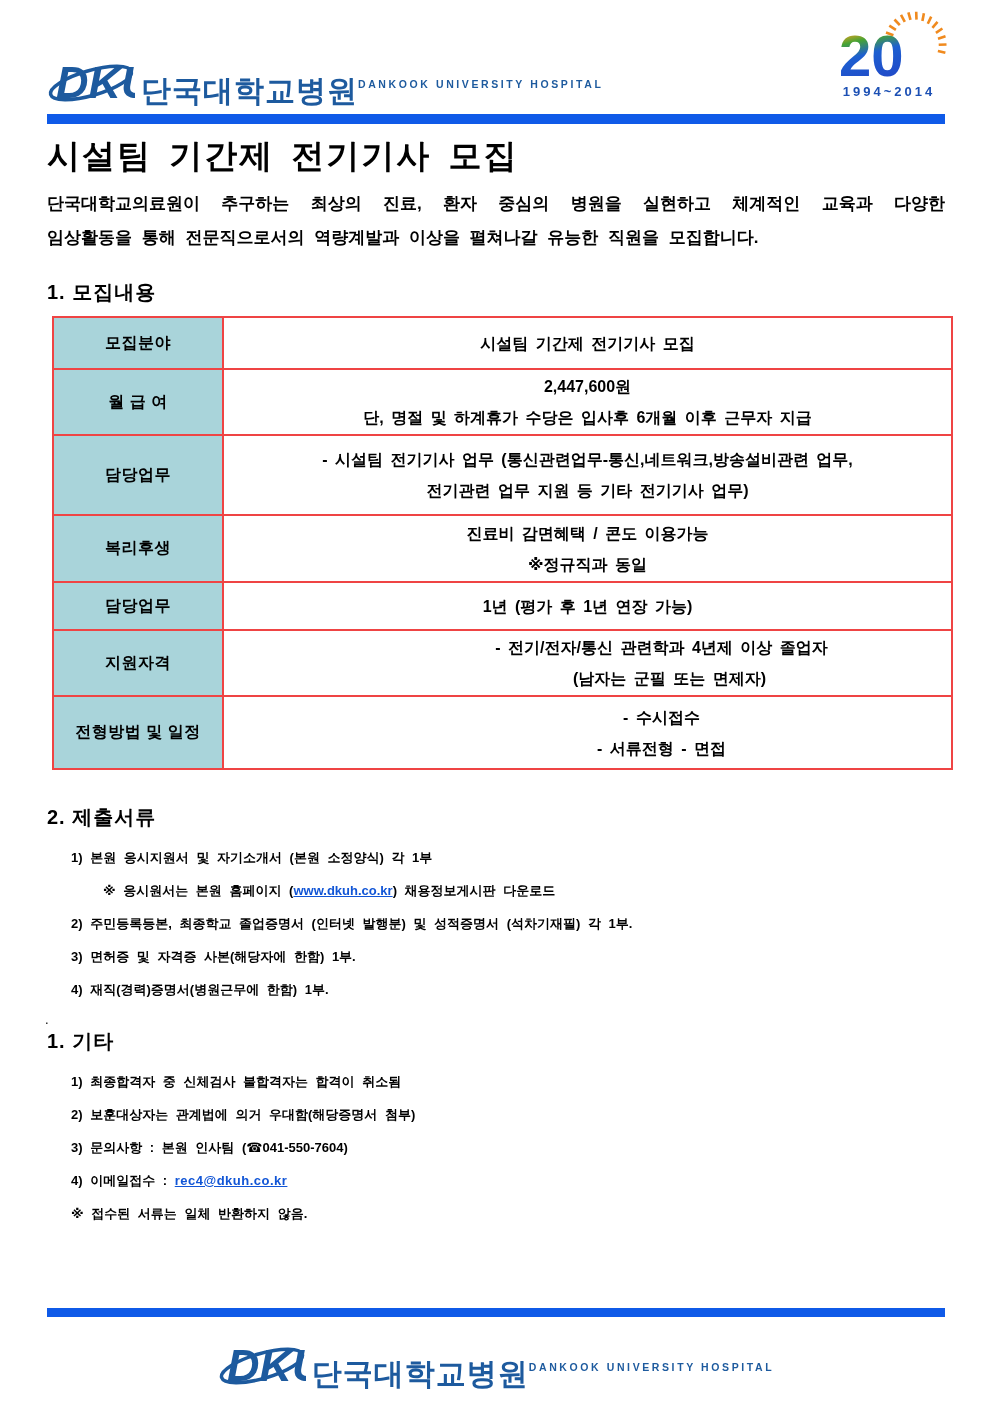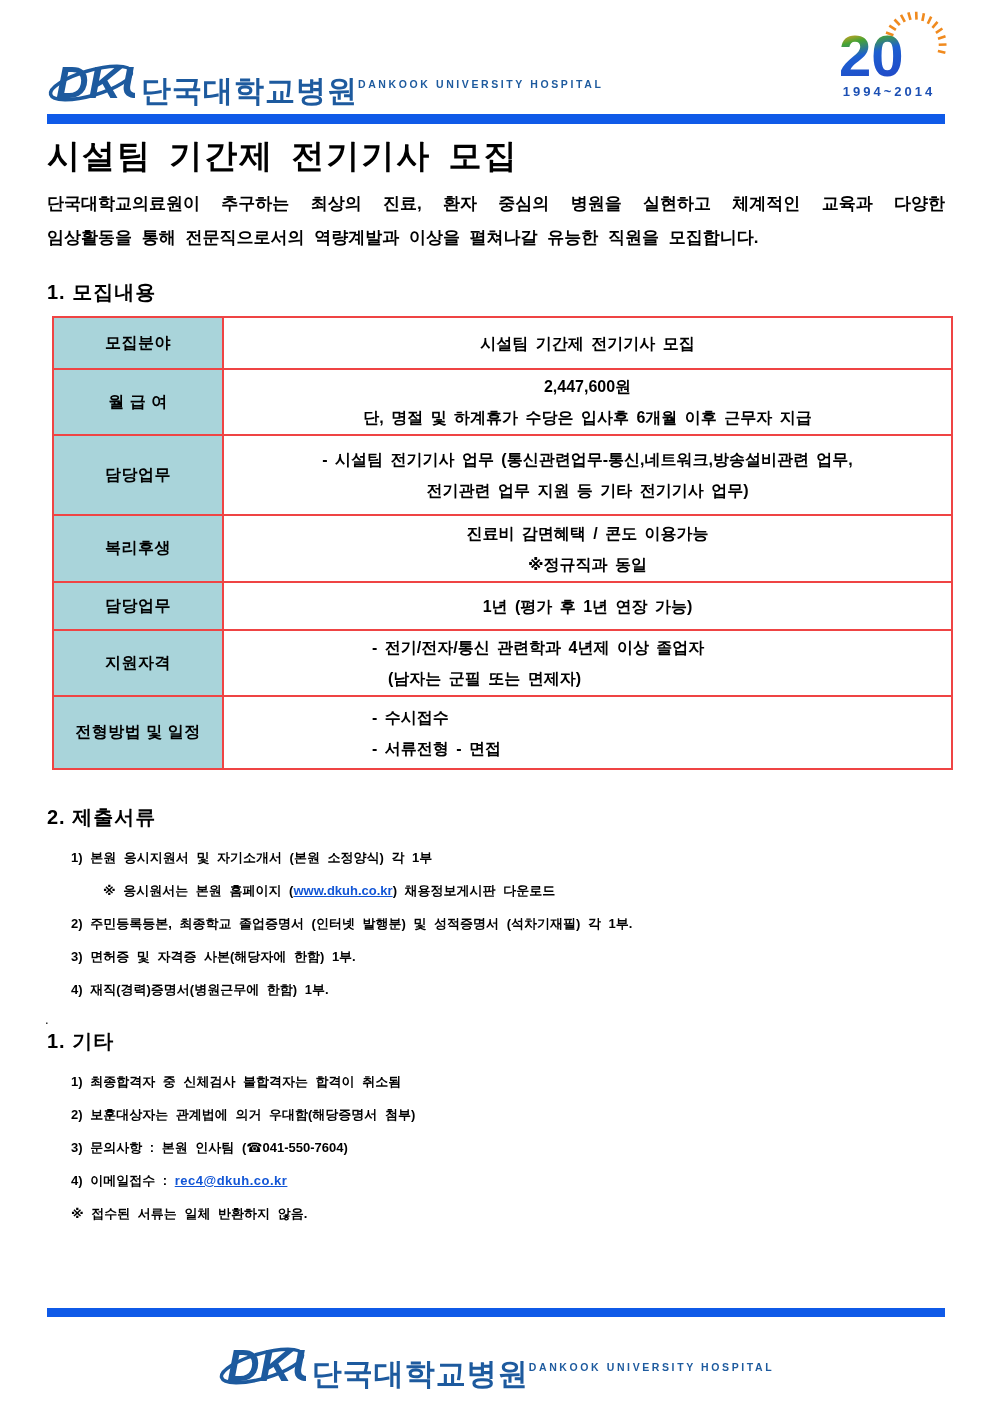--- a/index.html
+++ b/index.html
@@ -38,21 +38,21 @@
   .item.sub { padding-left:56px; }
   .link { color:#1155d6; font-weight:700; text-decoration:underline; }
   .link.email { letter-spacing:0.5px; }
 
   
   table.recruit { border-collapse:collapse; width:901px; margin:10px 0 0 5px; table-layout:fixed; }
   table.recruit td { border:2px solid #ef4444; font-size:16px; font-weight:600; }
   td.label { width:170px; background:#a9d4da; text-align:center; letter-spacing:0.5px; }
   td.content { text-align:center; word-spacing:3px; }
   td.content .line { line-height:31px; }
-  td.content.left { text-align:left; padding-left:148px; }
+  td.content.left { text-align:center; padding-left:148px; }
   td.content.left .ind { padding-left:16px; }
   tr.r1 td { height:52px; }
   tr.r2 td { height:66px; }
   tr.r3 td { height:80px; }
   tr.r4 td { height:67px; }
   tr.r5 td { height:56px; }
   tr.r6 td { height:48px; }
   tr.r7 td { height:66px; }
   tr.r8 td { height:73px; }
 

